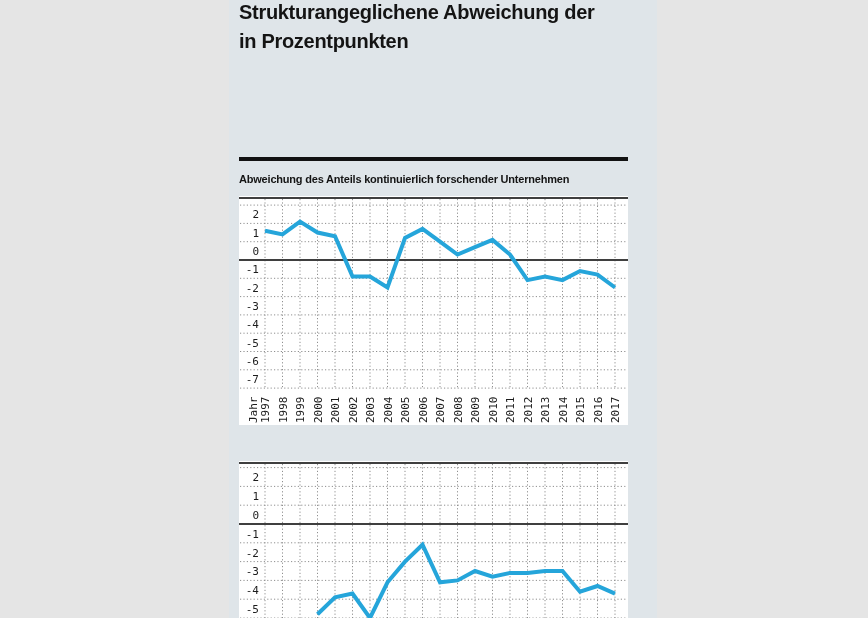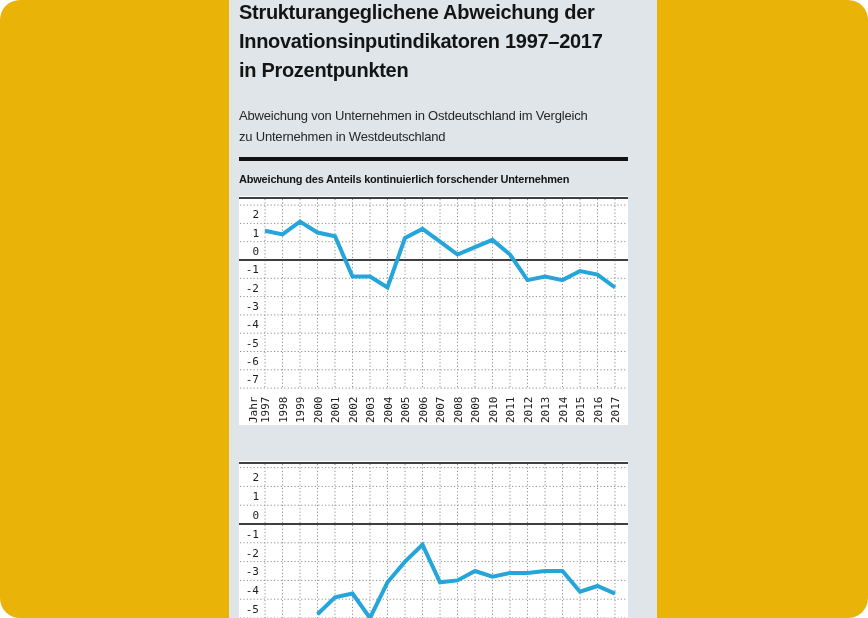--- a/index.html
+++ b/index.html
@@ -1,17 +1,17 @@
 <!DOCTYPE html>
 <html><head>
 <meta charset="utf-8">
 <style>
   html,body{margin:0;padding:0;background:#ffffff;}
-  .page{position:relative;width:868px;height:618px;background:#eab308;overflow:hidden;
-        font-family:"Liberation Sans",sans-serif;border-radius:20px;}
+  .page{position:relative;width:868px;height:618px;background:#e5e5e5;overflow:hidden;
+        font-family:"Liberation Sans",sans-serif;}
   .panel{position:absolute;left:229px;top:0;width:428px;height:618px;background:#dfe5e9;}
   .fig-title{position:absolute;left:10px;top:-2px;font-size:20px;font-weight:bold;
              line-height:29px;letter-spacing:-0.3px;color:#141414;}
   .fig-title div{white-space:nowrap;}
   .fig-subtitle{position:absolute;left:10px;top:105px;font-size:13px;line-height:21px;
                 color:#262626;letter-spacing:-0.2px;}
   .fig-subtitle div{white-space:nowrap;}
   .rule{position:absolute;left:10px;top:157px;width:389px;height:4px;background:#121212;}
   .chart-title{position:absolute;left:10px;font-size:11px;font-weight:bold;color:#141414;
                letter-spacing:-0.2px;white-space:nowrap;line-height:18px;}
@@ -25,28 +25,23 @@
         color:#1c1c1c;transform:rotate(-90deg);transform-origin:0 0;white-space:nowrap;}
 </style>
 </head>
 <body>
 
 <div class="page">
   <div class="panel">
 
     <div class="fig-title">
       <div>Strukturangeglichene Abweichung der</div>
-      <div>Innovationsinputindikatoren 1997–2017</div>
       <div>in Prozentpunkten</div>
     </div>
 
-    <div class="fig-subtitle">
-      <div>Abweichung von Unternehmen in Ostdeutschland im Vergleich</div>
-      <div>zu Unternehmen in Westdeutschland</div>
-    </div>
 
     <div class="rule"></div>
 
     <div class="chart-title" style="top:170px">Abweichung des Anteils kontinuierlich forschender Unternehmen</div>
     <div class="chart" id="chartA">
         <svg width="389" height="229">
           <rect x="0" y="0" width="389" height="229" fill="#ffffff"></rect>
           <line x1="1" y1="9.099999999999994" x2="388" y2="9.099999999999994" stroke="#8f8f8f" stroke-width="1" stroke-dasharray="1.2 2.2"></line>
           <line x1="1" y1="27.4" x2="388" y2="27.4" stroke="#8f8f8f" stroke-width="1" stroke-dasharray="1.2 2.2"></line>
           <line x1="1" y1="45.7" x2="388" y2="45.7" stroke="#8f8f8f" stroke-width="1" stroke-dasharray="1.2 2.2"></line>

